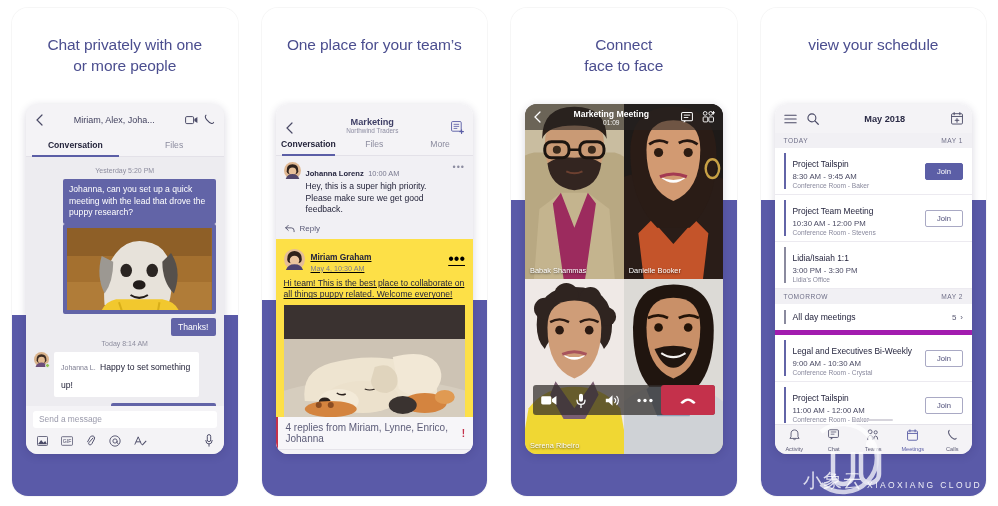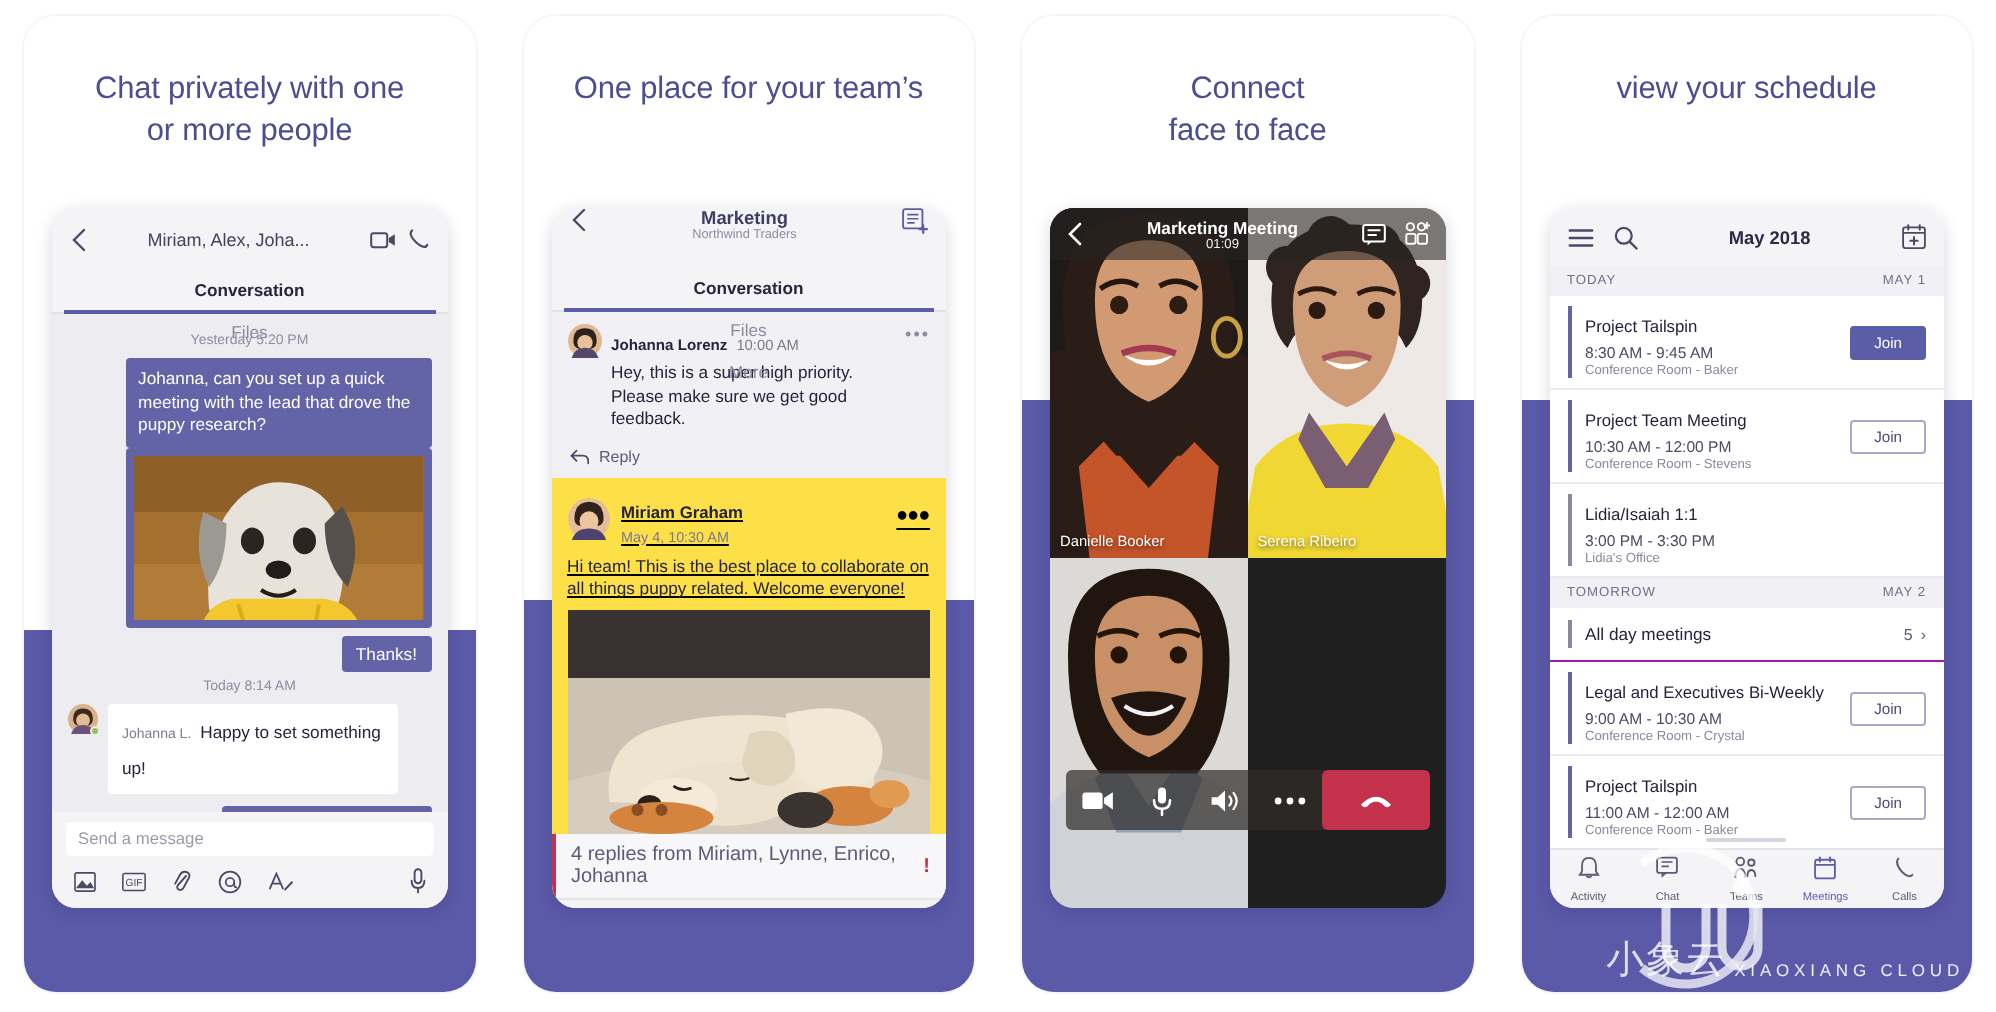--- a/index.html
+++ b/index.html
@@ -63,21 +63,20 @@
   }
   .chat-head .title {
     flex: 1; text-align: center; font-size: 9px;
     color: #42425f; font-weight: 400;
   }
   .ico { color: #4a4a66; display: inline-flex; align-items: center; }
   .tabs {
     display: flex; background: #f4f3f6;
     font-size: 8.6px; border-bottom: 1px solid #e3e1e8;
     height: 22px;
-    flex-direction: column;
   }
   .tabs .tab {
     flex: 1; text-align: center; color: #8b8b9e; line-height: 21px;
     position: relative;
   }
   .tabs .tab.active { color: #25253c; font-weight: bold; }
   .tabs .tab.active:after {
     content: ""; position: absolute; left: 6px; right: 6px; bottom: -1px;
     height: 2px; background: #5b5ea6;
   }
@@ -116,21 +115,21 @@
   .compose-wrap { position: absolute; left:0; right:0; bottom:0; background:#f4f3f6;
                   padding: 5px 7px 6px; }
   .compose {
     background: #fff; border-radius: 3px; height: 17px;
     font-size: 8.4px; color: #9a9aab; line-height: 17px; padding: 0 6px;
   }
   .tool-row { display:flex; align-items:center; gap: 13px; padding: 6px 4px 1px; }
   .tool-row .sp { margin-left: auto; }
   
   .p2 .phone { top: 96px; bottom: 42px; background: #fff; }
-  .t-head { height: 30px; background:#f4f3f6; display:flex; align-items:flex-start;
+  .t-head { height: 30px; background:#f4f3f6; display:flex; align-items:flex-end;
             padding: 0 9px; }
   .t-head .ttl { flex:1; text-align:center; }
   .t-head .ttl b { font-size: 9.2px; color:#3f3f66; display:block; }
   .t-head .ttl s { font-size: 6.4px; color:#8d8da2; text-decoration:none; display:block; }
   .post-top { background:#f1f0f4; padding: 6px 8px 4px; }
   .post-hd { display:flex; gap:5px; align-items:flex-start; }
   .post-hd .nm { font-size:7.6px; font-weight:bold; color:#26263f; }
   .post-hd .tm { font-size:7.4px; color:#7a7a90; font-weight:normal; }
   .post-hd .dots { margin-left:auto; color:#8c8ca0; font-size:9px; letter-spacing:1px; }
   .post-tx { font-size:8.6px; color:#24243a; line-height:1.35; margin-top:1px; }
@@ -195,21 +194,21 @@
   .ev .col { flex:1; min-width:0; }
   .ev .t { font-size:8.4px; color:#23233c; font-weight:400; }
   .ev .h { font-size:7.8px; color:#4a4a63; margin-top:1px; }
   .ev .l { font-size:6.6px; color:#89899d; margin-top:1px; }
   .join {
     font-size:7.6px; padding: 3px 11px; border-radius:2px;
     border:1px solid #a9a9c4; color:#4b4b77; background:#fff; flex:none;
   }
   .join.solid { background:#5b5ea6; border-color:#5b5ea6; color:#fff; }
   .allday { display:flex; align-items:center; padding: 6px 9px 6px 0;
-            border-bottom:1px solid #a21caf; }
+            border-bottom:5px solid #a21caf; }
   .allday .t { flex:1; font-size:8.6px; color:#23233c; }
   .allday .c { font-size:8px; color:#5a5a74; }
   .navbar {
     position:absolute; left:0; right:0; bottom:0; height:30px;
     background:#f4f3f6; border-top:1px solid #e5e3ea;
     display:flex; align-items:center;
   }
   .navbar .ni { flex:1; text-align:center; color:#5a5a74; }
   .navbar .ni .lb { font-size:5.6px; display:block; margin-top:1px; }
   .navbar .ni.act { color:#5b5ea6; }
@@ -482,20 +481,38 @@
 
       <div class="headline">
         <div>Connect</div>
         <div>face to face</div>
       </div>
 
       <div class="phone">
         <div class="grid">
           <div class="tile">
             <svg width="100%" height="100%" viewBox="0 0 100 130" preserveAspectRatio="xMidYMid slice">
+              <rect width="100" height="130" fill="#c9bda0"></rect>
+              <path d="M0 70 Q0 40 20 36 L80 36 Q100 42 100 74 V130 H0Z" fill="#b8a882"></path>
+              <path d="M24 78 L40 66 L60 66 L76 78 L80 130 H20Z" fill="#c4b48e"></path>
+              <path d="M40 66 L50 92 L60 66 L66 74 L58 130 H42 L34 74Z" fill="#9c2b5e"></path>
+              <path d="M28 30 Q28 8 50 8 Q72 8 72 30 Q72 56 50 60 Q28 56 28 30Z" fill="#c99a75"></path>
+              <path d="M26 26 Q26 2 50 2 Q74 2 74 26 Q70 16 50 16 Q30 16 26 26Z" fill="#2b1f18"></path>
+              <path d="M30 44 Q38 38 50 40 Q62 38 70 44 Q68 62 50 64 Q32 62 30 44Z" fill="#332520"></path>
+              <rect x="28" y="28" width="18" height="12" rx="5" fill="none" stroke="#1c1510" stroke-width="2.2"></rect>
+              <rect x="54" y="28" width="18" height="12" rx="5" fill="none" stroke="#1c1510" stroke-width="2.2"></rect>
+              <path d="M46 34 h8" stroke="#1c1510" stroke-width="2"></path>
+              <circle cx="37" cy="34" r="3" fill="#3a2a1c"></circle>
+              <circle cx="63" cy="34" r="3" fill="#3a2a1c"></circle>
+              <path d="M44 50 q6 3 12 0" stroke="#6d4030" stroke-width="1.5" fill="none"></path>
+            </svg>
+            <span class="nm">Babak Shammas</span>
+          </div>
+          <div class="tile">
+            <svg width="100%" height="100%" viewBox="0 0 100 130" preserveAspectRatio="xMidYMid slice">
               <rect width="100" height="130" fill="#1e1a18"></rect>
               <path d="M0 66 Q10 50 30 52 L70 52 Q92 52 100 70 V130 H0Z" fill="#2a1d18"></path>
               <path d="M34 86 L50 104 L66 86 L76 96 L72 130 H28 L24 96Z" fill="#c4542a"></path>
               <path d="M18 36 Q18 2 50 2 Q82 2 82 38 Q82 74 62 92 L38 92 Q18 72 18 36Z" fill="#2a1c16"></path>
               <path d="M30 34 Q30 12 50 12 Q70 12 70 34 Q70 64 50 72 Q30 64 30 34Z" fill="#d29a72"></path>
               <circle cx="39" cy="36" r="3.4" fill="#2d1c12"></circle>
               <circle cx="61" cy="36" r="3.4" fill="#2d1c12"></circle>
               <path d="M32 30 q7 -5 14 -1 M54 29 q7 -4 14 1" stroke="#241610" stroke-width="2" fill="none"></path>
               <path d="M40 54 q10 9 20 0 q-10 5 -20 0Z" fill="#fdfdfd"></path>
               <path d="M40 54 q10 -4 20 0" stroke="#a33a52" stroke-width="2.4" fill="none"></path>

